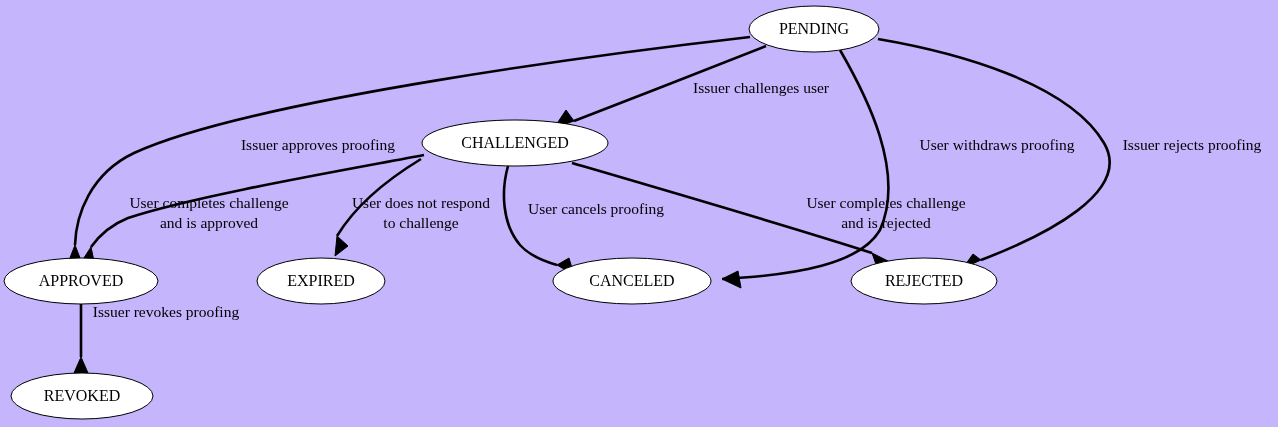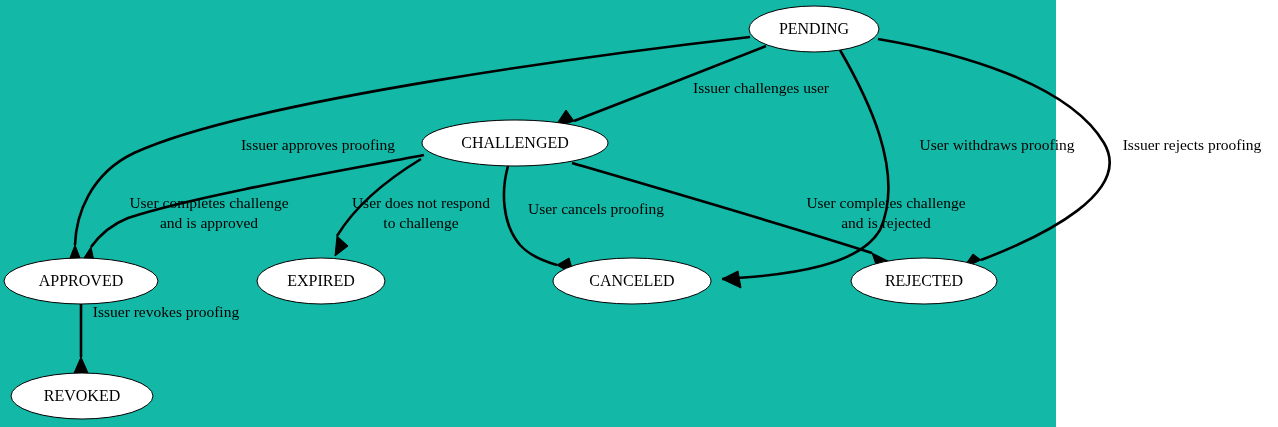--- a/index.html
+++ b/index.html
@@ -9,23 +9,23 @@
     background: #ffffff;
   }
   body {
     font-family: "Liberation Serif", "DejaVu Serif", serif;
     width: 1278px;
     height: 427px;
     overflow: hidden;
   }
   #diagram-root {
     position: relative;
-    width: 1056px;
+    width: 1278px;
     height: 427px;
-    background: #14b8a6;
+    background: #c4b5fd;
   }
   svg#graph {
     display: block;
     width: 1278px;
     height: 427px;
   }
   .node-ellipse {
     fill: #ffffff;
     stroke: #000000;
     stroke-width: 1;

